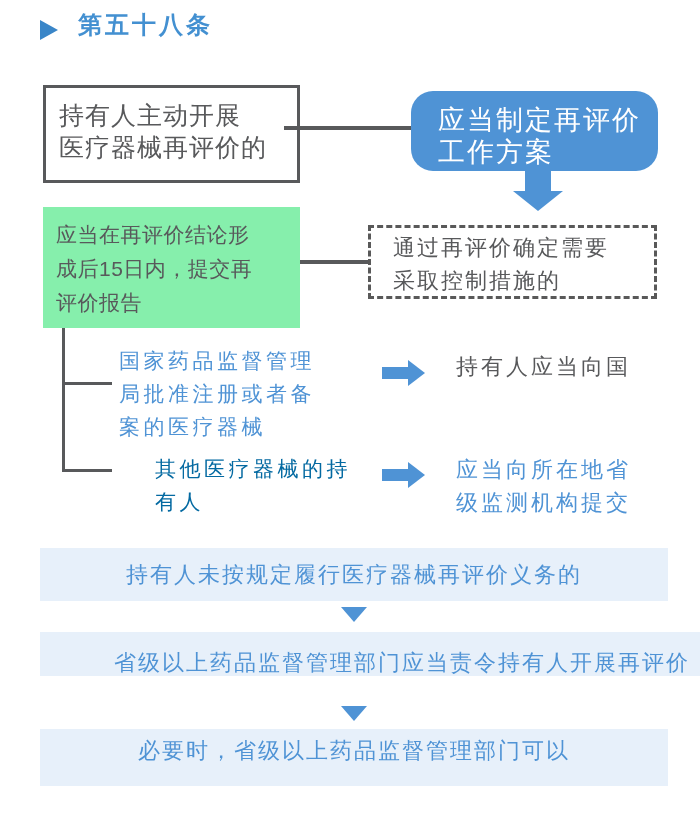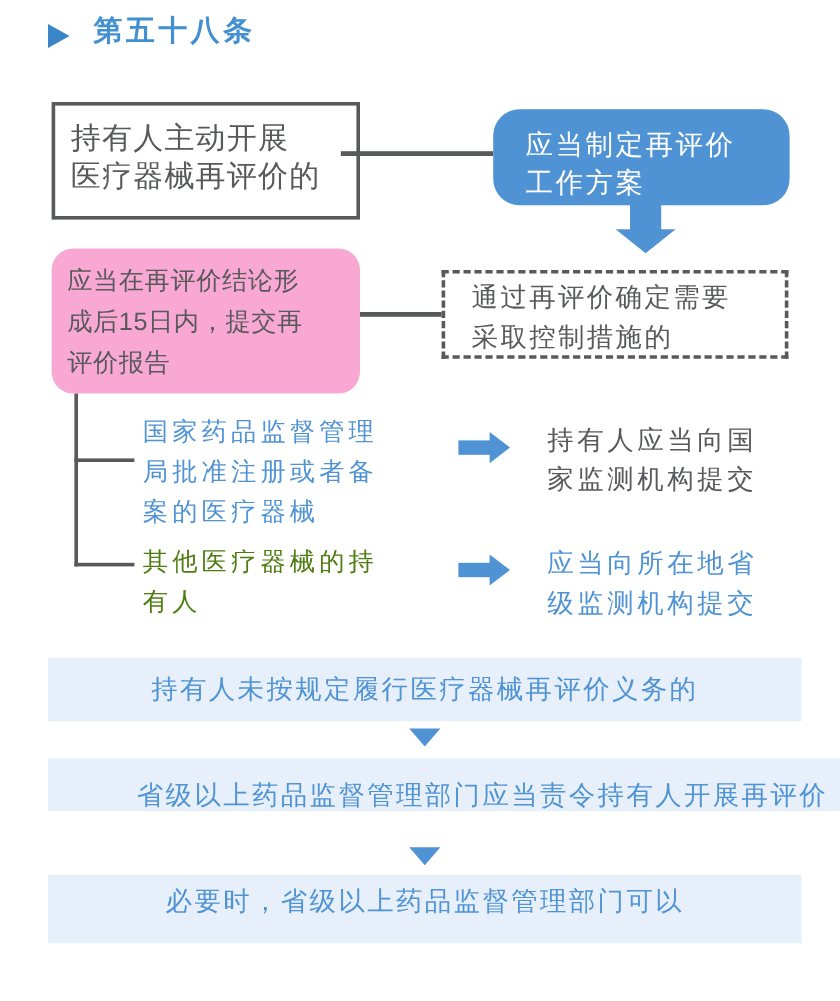--- a/index.html
+++ b/index.html
@@ -25,21 +25,21 @@
     left:43px;top:85px;width:238px;height:81px;
     border:3px solid #58595b;background:#ffffff;
     padding:11px 0 0 13px;box-sizing:content-box;
     font-size:25px;line-height:32px;color:#58595b;letter-spacing:1px;
   }
 
   
   .bubble{
     left:411px;top:91px;width:247px;height:80px;background:#4f93d5;border-radius:22px;
     padding:13px 11px 0 27px;box-sizing:border-box;
-    font-size:23px;line-height:32px;color:#ffffff;letter-spacing:2px;
+    font-size:27px;line-height:32px;color:#ffffff;letter-spacing:2px;
   }
 
   
   .h-line{height:4px;background:#58595b;}
   .v-line{width:3px;background:#58595b;}
 
   
   .down-arrow-shaft{left:525px;top:170px;width:26px;height:22px;background:#4f93d5;}
   .down-arrow-head{
     left:513px;top:191px;width:0;height:0;
@@ -51,29 +51,29 @@
   .dashed-box{
     left:368px;top:225px;width:289px;height:74px;box-sizing:border-box;
     border:3px dashed #595959;background:#ffffff;
     padding:3px 0 0 22px;
     font-size:22px;line-height:33px;color:#58595b;letter-spacing:2px;
   }
 
   
   .fill-box{
     left:43px;top:207px;width:257px;height:121px;box-sizing:border-box;
-    background:#f9a8d4;
+    background:#86efac;
     padding:11px 0 0 13px;
-    font-size:21px;line-height:34px;color:#58595b;letter-spacing:0.5px;border-radius:18px;
+    font-size:21px;line-height:34px;color:#58595b;letter-spacing:0.5px;
   }
 
   
   .branch-text{font-size:21px;line-height:33px;letter-spacing:3.5px;}
   .branch-blue{color:#4f93d5;}
-  .branch-gray{color:#4d7c0f;}
+  .branch-gray{color:#0369a1;margin-left:36px;}
 
   
   .right-arrow-shaft{width:27px;height:12px;background:#4f93d5;}
   .right-arrow-head{
     width:0;height:0;
     border-top:13px solid transparent;border-bottom:13px solid transparent;
     border-left:17px solid #4f93d5;
   }
 
   .result-text{font-size:22px;line-height:33px;letter-spacing:3px;}
@@ -146,21 +146,20 @@
   <div class="abs branch-text branch-gray" style="left:119px;top:452px;">
     <div>其他医疗器械的持</div>
     <div>有人</div>
   </div>
 
   <div class="abs right-arrow-shaft" style="left:382px;top:367px;"></div>
   <div class="abs right-arrow-head" style="left:408px;top:360px;"></div>
 
   <div class="abs result-text result-gray" style="left:456px;top:350px;">
     <div>持有人应当向国</div>
-    <div>家监测机构提交</div>
   </div>
 
   <div class="abs right-arrow-shaft" style="left:382px;top:469px;"></div>
   <div class="abs right-arrow-head" style="left:408px;top:462px;"></div>
 
   <div class="abs result-text result-blue" style="left:456px;top:453px;">
     <div>应当向所在地省</div>
     <div>级监测机构提交</div>
   </div>
 

